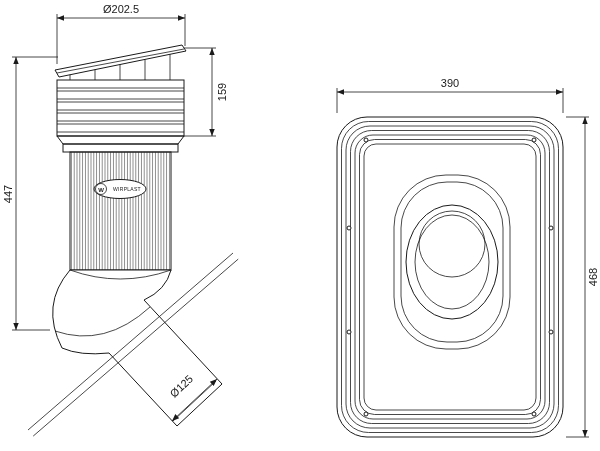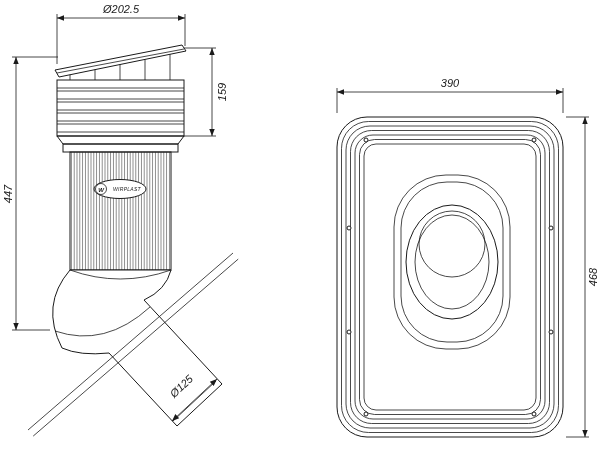--- a/index.html
+++ b/index.html
@@ -1,17 +1,17 @@
 <!DOCTYPE html>
 <html><head>
 <meta charset="utf-8">
 <style>
   html,body{margin:0;padding:0;background:#fff;}
   body{width:600px;height:451px;overflow:hidden;}
-  .canvas{width:600px;height:451px;position:relative;font-style:italic;}
+  .canvas{width:600px;height:451px;position:relative;}
   svg text{font-family:"Liberation Sans",sans-serif;fill:#1a1a1a;}
   .dim-label{font-size:11px;}
   .logo-letter{font-size:6px;font-weight:bold;}
   .logo-text{font-size:5px;letter-spacing:.3px;}
   .ln{stroke:#1a1a1a;stroke-width:1;fill:none;}
   .thin{stroke:#1a1a1a;stroke-width:.8;fill:none;}
   .dimln{stroke:#1a1a1a;stroke-width:.8;fill:none;}
   .white{fill:#fff;stroke:#1a1a1a;stroke-width:1;}
 </style>
 </head>

